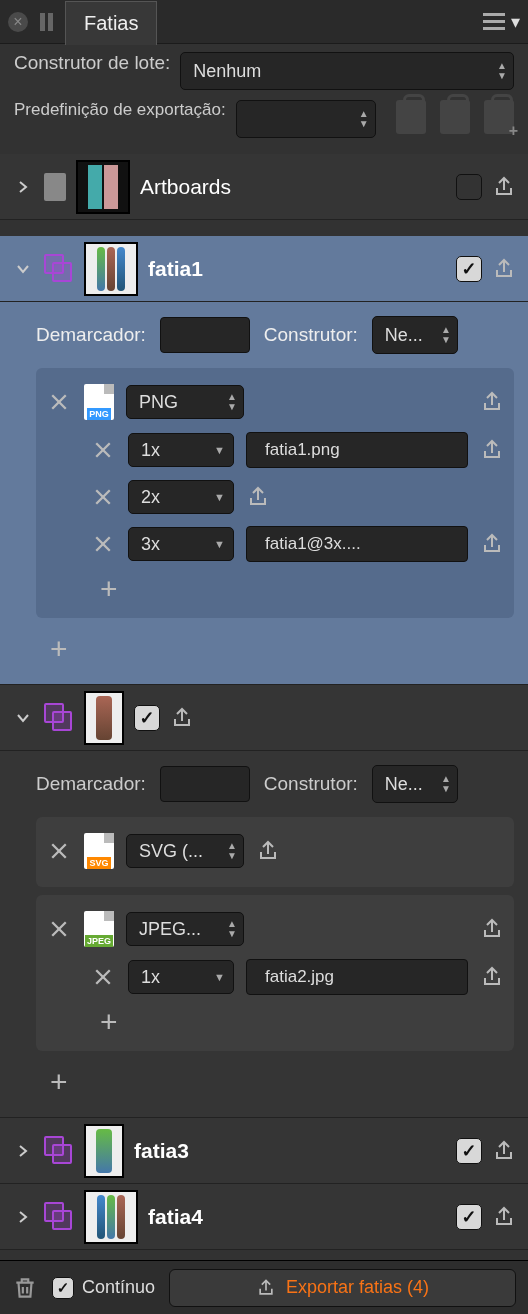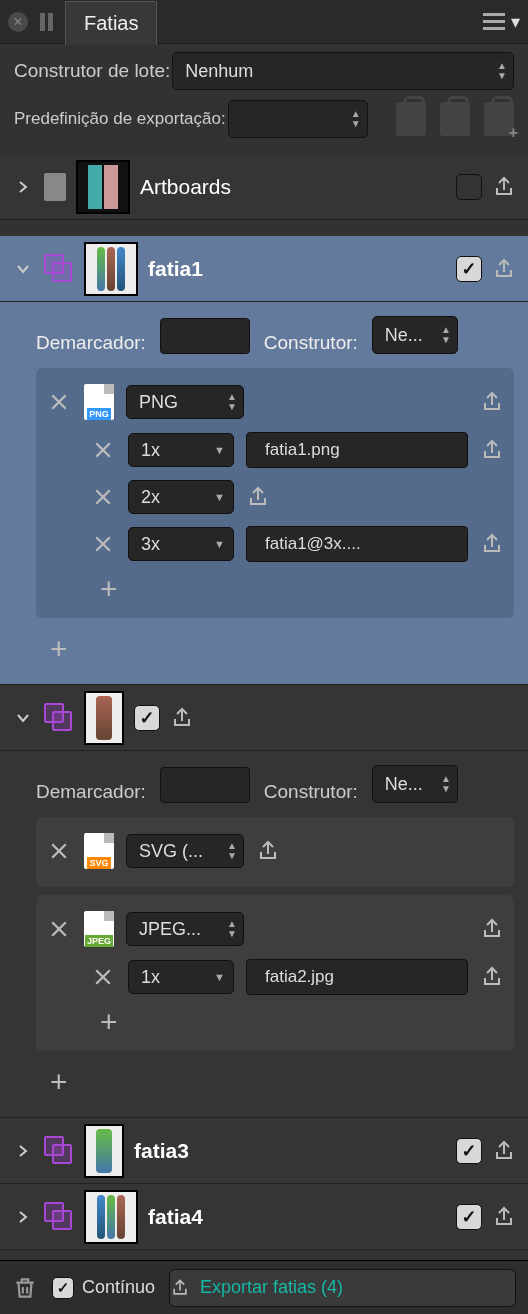--- a/index.html
+++ b/index.html
@@ -33,21 +33,21 @@
   background:#383838; color:#eee; padding:10px 18px 10px 18px;
   font-size:20px; border-top:1px solid #555;border-left:1px solid #555;border-right:1px solid #555;
   position:relative; top:1px;
 }
 .tabbar .spacer { flex:1; }
 .hamburger { display:flex; flex-direction:column; gap:4px; margin-right:6px; }
 .hamburger span { width:22px; height:3px; background:#aaa; }
 .hamwrap{display:flex;align-items:center}
 
 
-.row { display:flex; align-items:center; padding:8px 14px; gap:2px; }
+.row { display:flex; align-items:flex-start; padding:8px 14px; gap:10px; }
 .label { color:#ccc; font-size:19px; white-space:nowrap; }
 
 
 .select {
   background:#262626; border:1px solid #111; border-radius:5px;
   height:38px; display:flex; align-items:center; padding:0 28px 0 12px;
   position:relative; color:#ddd; font-size:18px; flex:1;
   min-width:0;
 }
 .select.small{flex:none}
@@ -94,21 +94,21 @@
 .ex-checkbox.empty{background:#333}
 .share-icon{width:24px;height:26px;position:relative;color:#bbb}
 .share-icon svg{width:100%;height:100%}
 
 
 .body{padding:14px 14px 18px 36px;background:#353535;border-bottom:1px solid #222}
 .body.selected{background:#637a9c}
 .body.selected .label{color:#eee}
 .body.selected .card{background:#556b8c}
 
-.subrow{display:flex;align-items:flex-end;gap:14px;margin-bottom:14px}
+.subrow{display:flex;align-items:center;gap:14px;margin-bottom:14px}
 .textfield{background:#262626;border:1px solid #111;border-radius:4px;height:36px;width:90px}
 
 .card{background:#3e3e3e;border-radius:6px;padding:10px 10px 12px 10px}
 .fmtrow{display:flex;align-items:center;gap:12px;padding:6px 0}
 .xbtn{width:26px;height:26px;color:#bbb;display:flex;align-items:center;justify-content:center;font-size:22px}
 .xbtn svg{width:18px;height:18px}
 .fileicon{width:30px;height:36px;background:#fff;border-radius:2px;position:relative;display:flex;align-items:flex-end;justify-content:center;font-size:9px;font-weight:bold;color:#fff}
 .fileicon::before{content:"";position:absolute;top:0;right:0;width:10px;height:10px;background:#bbb}
 .fileicon .tag{background:#39f;padding:1px 2px;font-size:9px}
 .fileicon.svg .tag{background:#f80}
@@ -117,21 +117,21 @@
 .fmtSel{width:118px}
 .fname{flex:1;background:#262626;border:1px solid #111;border-radius:4px;height:36px;color:#ddd;display:flex;align-items:center;padding:0 18px;font-size:17px;overflow:hidden;text-overflow:ellipsis;white-space:nowrap;min-width:0}
 .plus{color:#bbb;font-size:30px;font-weight:300;padding:4px 0 0 2px}
 
 
 .footer{position:absolute;bottom:0;left:0;right:0;height:54px;background:#2d2d2d;border-top:1px solid #000;display:flex;align-items:center;padding:0 12px;gap:14px}
 .trash{width:26px;height:30px;color:#999}
 .trash svg{width:100%;height:100%}
 .chk-inline{display:flex;align-items:center;gap:8px}
 .chk-inline .ex-checkbox{width:22px;height:22px;font-size:15px}
-.exportbtn{flex:1;height:38px;background:#3a3a3a;border:1px solid #111;border-radius:6px;display:flex;align-items:center;justify-content:flex-start;gap:10px;color:#14b8a6;font-size:18px}
+.exportbtn{flex:1;height:38px;background:#3a3a3a;border:1px solid #111;border-radius:6px;display:flex;align-items:center;justify-content:center;gap:10px;color:#f97316;font-size:18px}
 </style>
 </head>
 <body>
 
 <div class="tabbar">
   <div class="close-dot">×</div>
   <div class="pause">
       <span></span>
       <span></span>
     </div>

